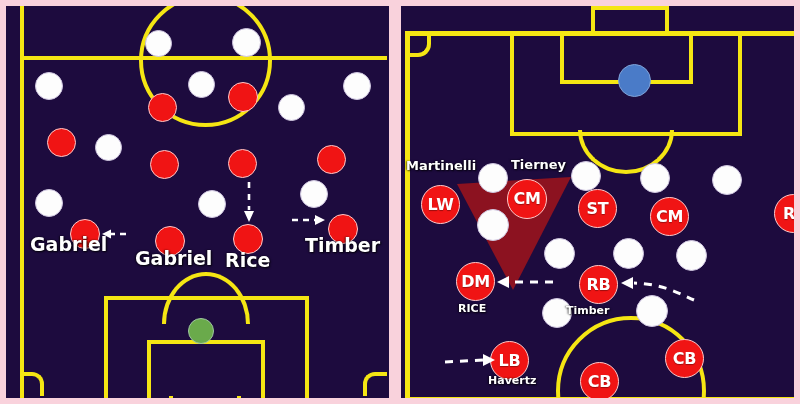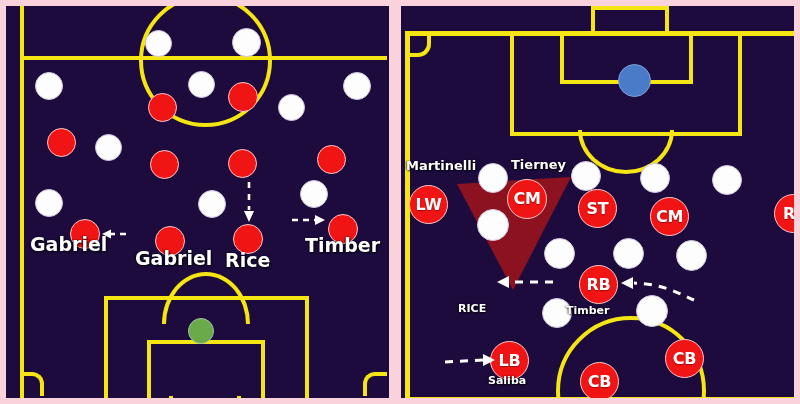--- a/index.html
+++ b/index.html
@@ -168,34 +168,37 @@
     <div class="pl white" style="left:170px;top:161px;width:30px;height:30px;"></div>
     <div class="pl white" style="left:239px;top:163px;width:30px;height:30px;"></div>
     <div class="pl white" style="left:311px;top:165px;width:30px;height:30px;"></div>
     <div class="pl white" style="left:76px;top:209px;width:32px;height:32px;"></div>
     <div class="pl white" style="left:143px;top:238px;width:31px;height:31px;"></div>
     <div class="pl white" style="left:212px;top:238px;width:31px;height:31px;"></div>
     <div class="pl white" style="left:275px;top:240px;width:31px;height:31px;"></div>
     <div class="pl white" style="left:141px;top:298px;width:30px;height:30px;"></div>
     <div class="pl white" style="left:235px;top:295px;width:32px;height:32px;"></div>
 
-    <div class="pl red" style="left:8px;top:185px;width:39px;height:39px;">
+    <div class="pl red" style="left:20px;top:185px;width:39px;height:39px;">
       <span class="badge" style="font-size:16px;">LW</span>
     </div>
     <div class="pl red" style="left:106px;top:179px;width:40px;height:40px;">
       <span class="badge" style="font-size:16px;">CM</span>
     </div>
     <div class="pl red" style="left:177px;top:189px;width:39px;height:39px;">
       <span class="badge" style="font-size:16px;text-align:right;">ST</span>
     </div>
     <div class="pl red" style="left:249px;top:197px;width:39px;height:39px;">
       <span class="badge" style="font-size:16px;">CM</span>
     </div>
     <div class="pl red" style="left:373px;top:194px;width:39px;height:39px;">
       <span class="badge" style="font-size:16px;margin-left:-9px;">R</span>
+    </div>
+    <div class="pl red" style="left:55px;top:262px;width:39px;height:39px;">
+      <span class="badge" style="font-size:16px;">DM</span>
     </div>
     <div class="pl red" style="left:89px;top:341px;width:39px;height:39px;">
       <span class="badge" style="font-size:16px;">LB</span>
     </div>
     <div class="pl red" style="left:178px;top:265px;width:39px;height:39px;">
       <span class="badge" style="font-size:16px;">RB</span>
     </div>
     <div class="pl red" style="left:179px;top:362px;width:39px;height:39px;">
       <span class="badge" style="font-size:16px;">CB</span>
     </div>
@@ -213,21 +216,21 @@
     </svg>
     <svg class="arw" style="left:42px;top:349px;" width="55" height="22" viewBox="0 0 55 22">
       <line x1="2" y1="13" x2="40" y2="11" stroke="#ffffff" stroke-width="3" fill="none" stroke-dasharray="8 7"></line>
       <polygon points="52,11 40,5 40,17" fill="#ffffff"></polygon>
     </svg>
 
     <div class="nm nm-mid" style="left:5px;top:159px;">Martinelli</div>
     <div class="nm nm-mid" style="left:110px;top:158px;">Tierney</div>
     <div class="nm nm-sm" style="left:57px;top:303px;">RICE</div>
     <div class="nm nm-sm" style="left:165px;top:305px;">Timber</div>
-    <div class="nm nm-sm" style="left:87px;top:375px;">Saliba</div>
+    <div class="nm nm-sm" style="left:87px;top:375px;">Havertz</div>
   </div>
 
   <div class="divider"></div>
   <div class="frame-top"></div>
   <div class="frame-bottom"></div>
   <div class="frame-left"></div>
   <div class="frame-right"></div>
 </div>
 
 </body></html>

